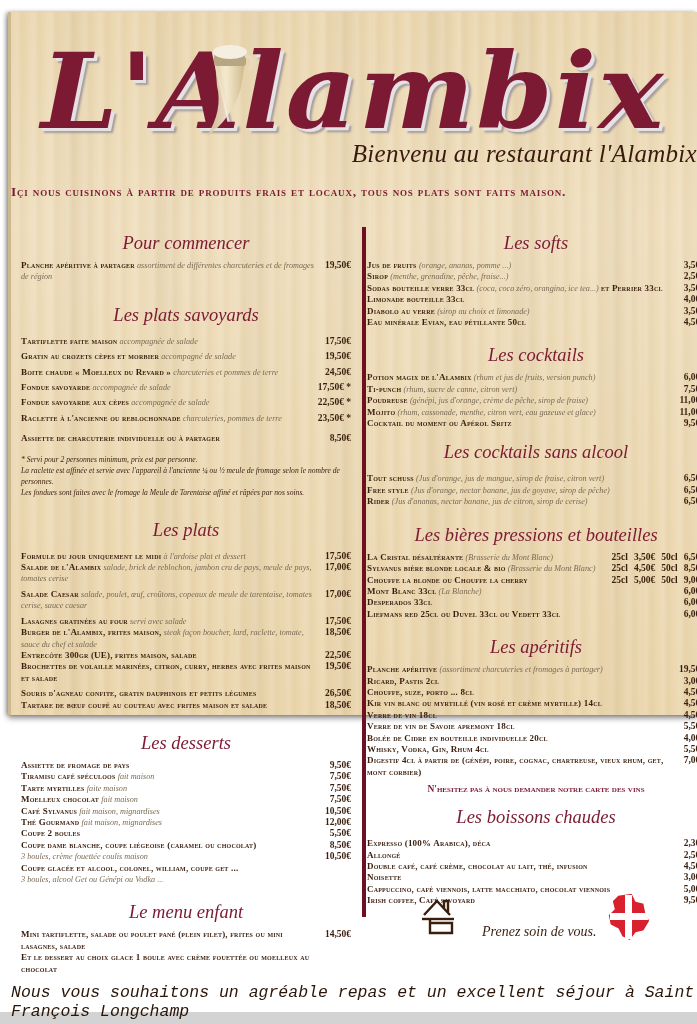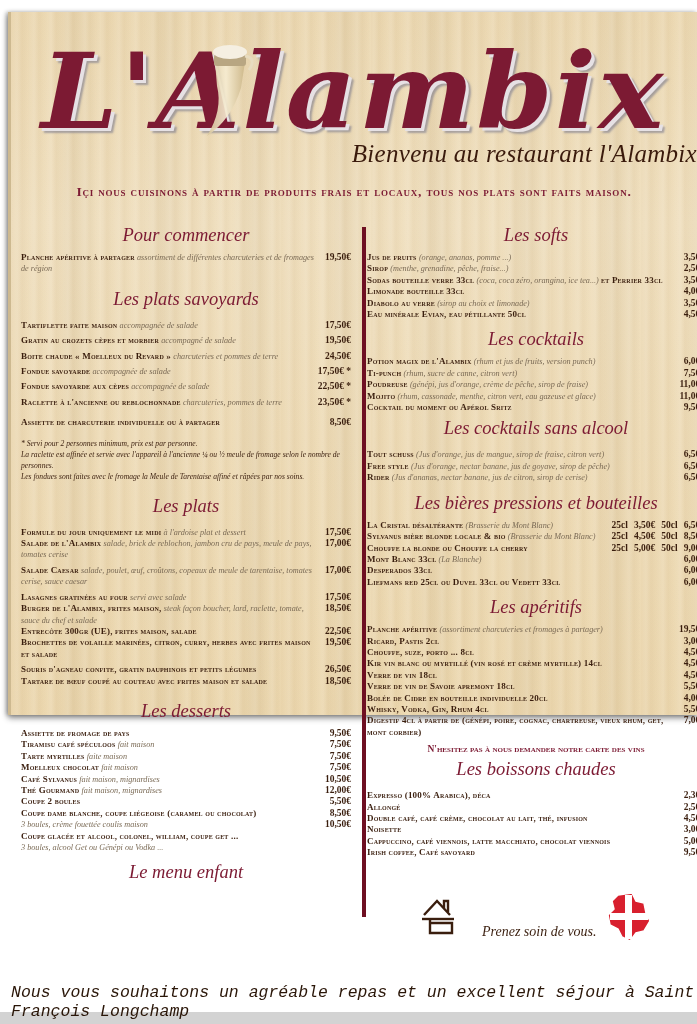--- a/index.html
+++ b/index.html
@@ -40,39 +40,39 @@
   }
   .horn {
     position: absolute; left: 160px; top: 8px; width: 60px; height: 100px;
   }
   .welcome {
     position: absolute; left: 0; right: 0; top: 128px; text-align: right;
     font-family: "Liberation Serif", serif; font-style: italic;
     font-size: 25px; color: #3a1a0c; letter-spacing: 0.3px;
   }
   .tagline {
-    position: absolute; left: 0; right: 0; top: 172px; text-align: center;
+    position: absolute; left: 0; right: 0; top: 172px; 
     font-family: "Liberation Serif", serif; font-weight: bold;
     font-variant: small-caps; font-size: 13.5px; color: #7c1a33;
     letter-spacing: 0.8px;
   }
 
   
   .col { position: absolute; top: 208px; }
   .col-left { left: 10px; width: 330px; }
   .col-right { left: 356px; width: 338px; }
   .divider {
     position: absolute; left: 351px; top: 215px; width: 4px; height: 690px;
     background: #6e0f22;
   }
 
   .section-title {
     text-align: center; font-family: "Liberation Serif", serif;
     font-style: italic; color: #7c1a33; font-size: 18.5px;
-    line-height: 22px; margin: 4px 0 6px 0;
+    line-height: 22px; margin: 12px 0 6px 0;
   }
   .item {
     display: flex; justify-content: space-between; align-items: flex-start;
     font-size: 9px; line-height: 11.4px; color: #3a1e0e;
   }
   .item .txt { flex: 1; padding-right: 6px; }
   .item .name {
     font-weight: bold; font-variant: small-caps; letter-spacing: 0.2px;
   }
   .item .desc {
@@ -264,20 +264,27 @@
         <div class="txt"><span class="name">Coupe dame blanche, coupe liégeoise (caramel ou chocolat)</span><br><span class="desc">3 boules, crème fouettée coulis maison</span></div>
         <span class="price"><span>8,50€</span><br><span>10,50€</span></span>
       </div>
     <div class="item">
         <div class="txt"><span class="name">Coupe glacée et alcool, colonel, william, coupe get ...</span><br><span class="desc">3 boules, alcool Get ou Génépi ou Vodka ...</span></div>
         <span class="price"></span>
       </div>
 
     <div class="gap-s"></div>
     <div class="section-title">Le menu enfant</div>
+    <div class="item">
+      <div class="txt">
+        <div class="name">Mini tartiflette, salade ou poulet pané (plein filet), frites ou mini lasagnes, salade</div>
+        <div class="name">Et le dessert au choix glace 1 boule avec crème fouettée ou moelleux au chocolat</div>
+      </div>
+      <span class="price">14,50€</span>
+    </div>
   </div>
 
   <div class="col col-right">
 
     <div class="section-title">Les softs</div>
     <div class="item">
         <div class="txt"><span class="name">Jus de fruits</span> <span class="desc">(orange, ananas, pomme ...)</span></div>
         <span class="price">3,50€</span>
       </div>
     <div class="item">

